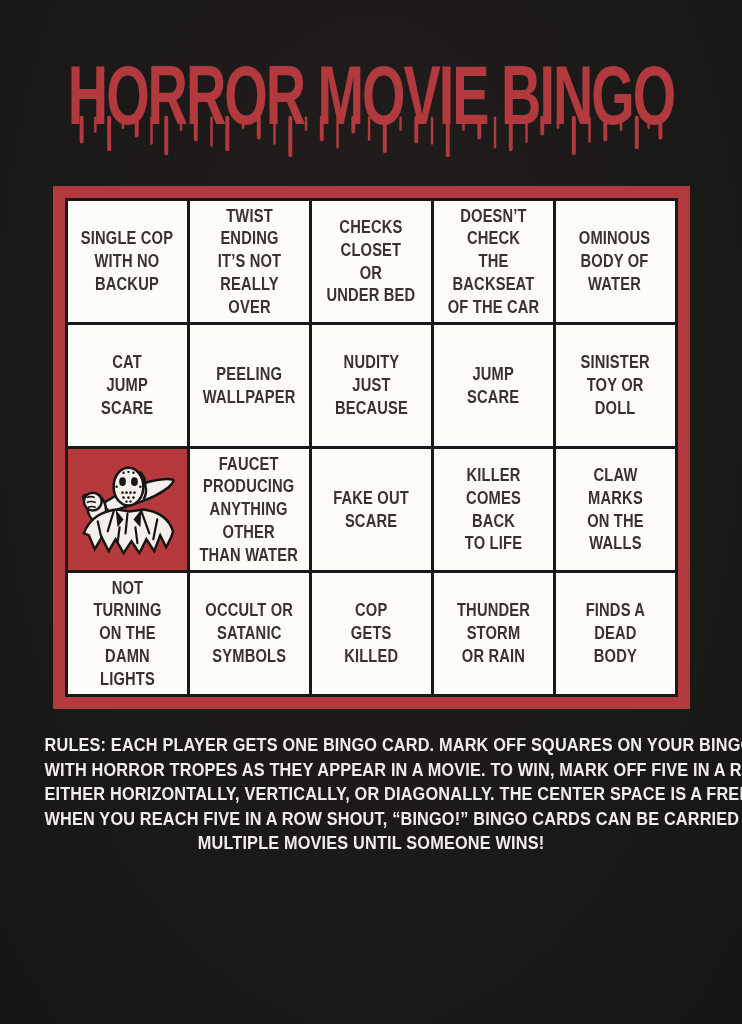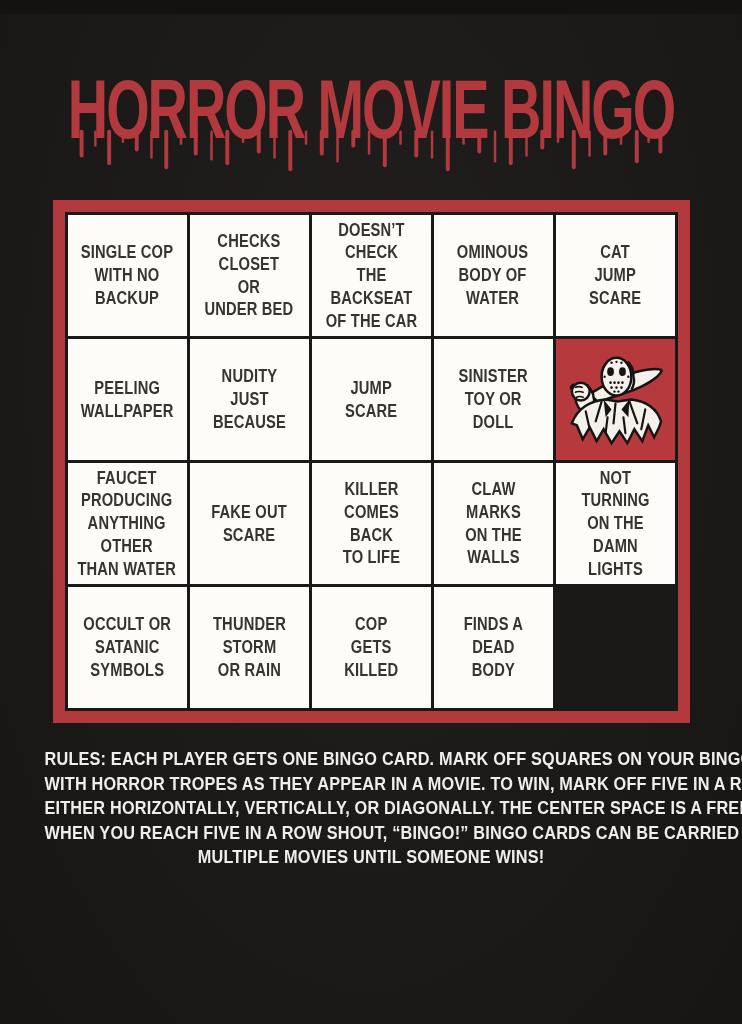--- a/index.html
+++ b/index.html
@@ -10,21 +10,21 @@
     overflow: hidden;
   }
   .page {
     width: 742px; height: 1024px;
     background: radial-gradient(ellipse at 50% 35%, #221e1e 0%, #1c1919 55%, #181515 100%);
     position: relative;
   }
   
   .title-wrap {
     width: 640px;
-    margin: 14px auto;
+    margin: 0 auto;
     padding-top: 50px;
     text-align: left;
   }
   .title-svg { width: 630px; height: 112px; display: block; margin: 0 auto; }
   .title-text {
     font-family: "Liberation Sans", sans-serif;
     font-weight: bold;
     fill: #b23a3e;
     letter-spacing: -3px;
   }
@@ -138,20 +138,25 @@
   </header>
 
   <main class="card">
     <div class="grid">
       <div class="cell">
           <span class="cell-text">SINGLE COP
 WITH NO
 BACKUP</span>
         </div>
       <div class="cell">
+          <span class="cell-text">TWIST ENDING
+IT’S NOT
+REALLY OVER</span>
+        </div>
+      <div class="cell">
           <span class="cell-text">CHECKS
 CLOSET
 OR
 UNDER BED</span>
         </div>
 
       <div class="cell">
           <span class="cell-text">DOESN’T
 CHECK
 THE BACKSEAT
@@ -271,28 +276,28 @@
 DAMN
 LIGHTS</span>
         </div>
       <div class="cell">
           <span class="cell-text">OCCULT OR
 SATANIC
 SYMBOLS</span>
         </div>
 
       <div class="cell">
+          <span class="cell-text">COP
+GETS
+KILLED</span>
+        </div>
+      <div class="cell">
           <span class="cell-text">THUNDER
 STORM
 OR RAIN</span>
-        </div>
-      <div class="cell">
-          <span class="cell-text">COP
-GETS
-KILLED</span>
         </div>
       <div class="cell">
           <span class="cell-text">FINDS A
 DEAD
 BODY</span>
         </div>
     </div>
   </main>
 
   <footer class="rules">

